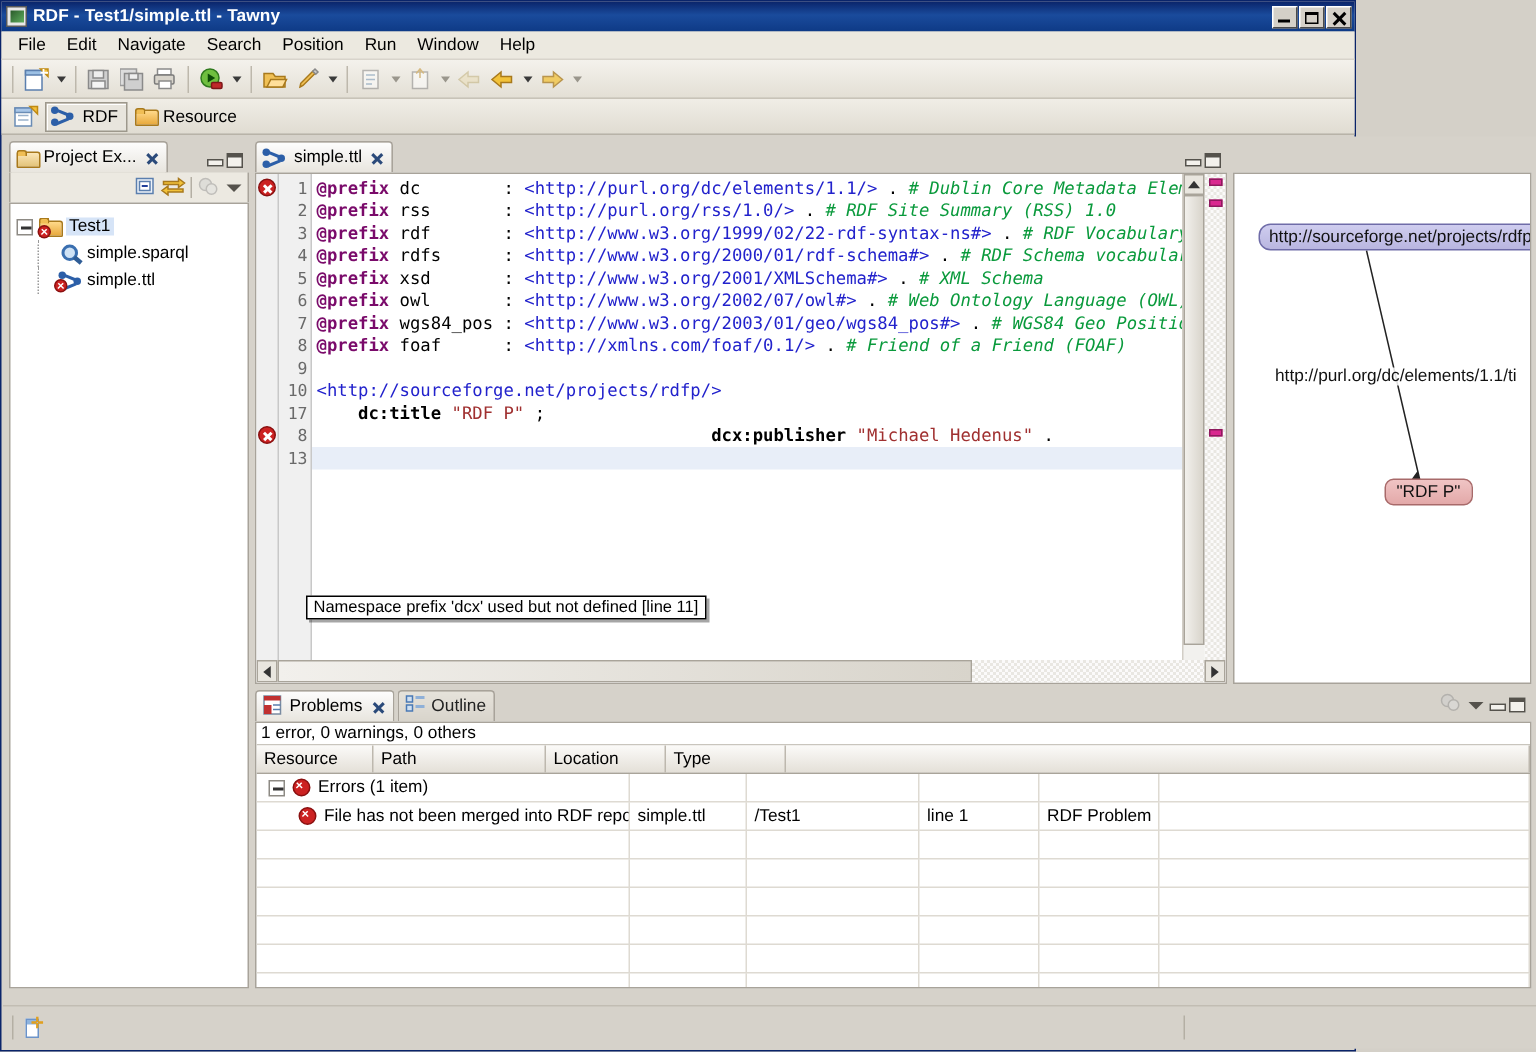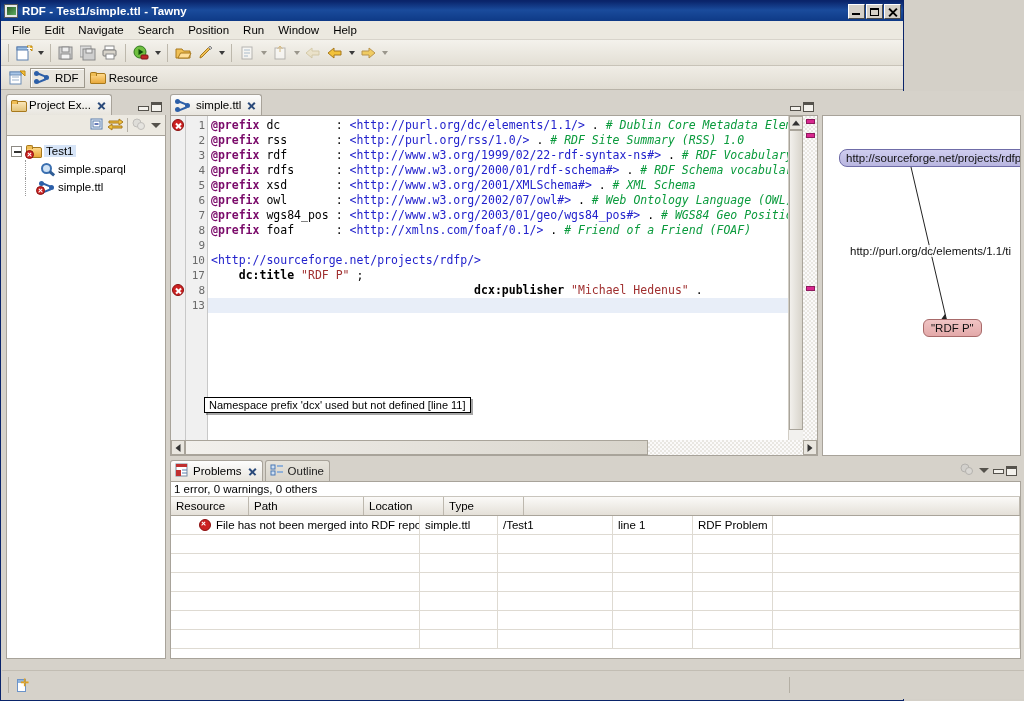--- a/index.html
+++ b/index.html
@@ -637,20 +637,34 @@
           <div class="pr-th" style="width:80px">
             <span>Location</span>
             </div>
           <div class="pr-th" style="width:80px">
             <span>Type</span>
             </div>
           <div class="pr-th" style="flex:1"></div>
         </div>
         <div>
 
+          <div class="pr-row">
+            <div class="pr-td" style="width:249px;gap:5px;padding-left:8px">
+              <span class="tw" style="margin:0"></span>
+              <span style="position:relative;width:12px;height:12px;display:inline-block">
+                <span class="err-badge" style="left:0;bottom:0;width:12px;height:12px"></span>
+              </span>
+              <span>Errors (1 item)</span>
+            </div>
+            <div class="pr-td" style="width:78px"></div>
+            <div class="pr-td" style="width:115px"></div>
+            <div class="pr-td" style="width:80px"></div>
+            <div class="pr-td" style="width:80px"></div>
+            <div class="pr-td" style="flex:1"></div>
+          </div>
 
           <div class="pr-row">
             <div class="pr-td" style="width:249px;gap:5px;padding-left:28px">
               <span style="position:relative;width:12px;height:12px;display:inline-block;flex:none">
                 <span class="err-badge" style="left:0;bottom:0;width:12px;height:12px"></span>
               </span>
               <span>File has not been merged into RDF repo</span>
             </div>
             <div class="pr-td" style="width:78px">simple.ttl</div>
             <div class="pr-td" style="width:115px">/Test1</div>

